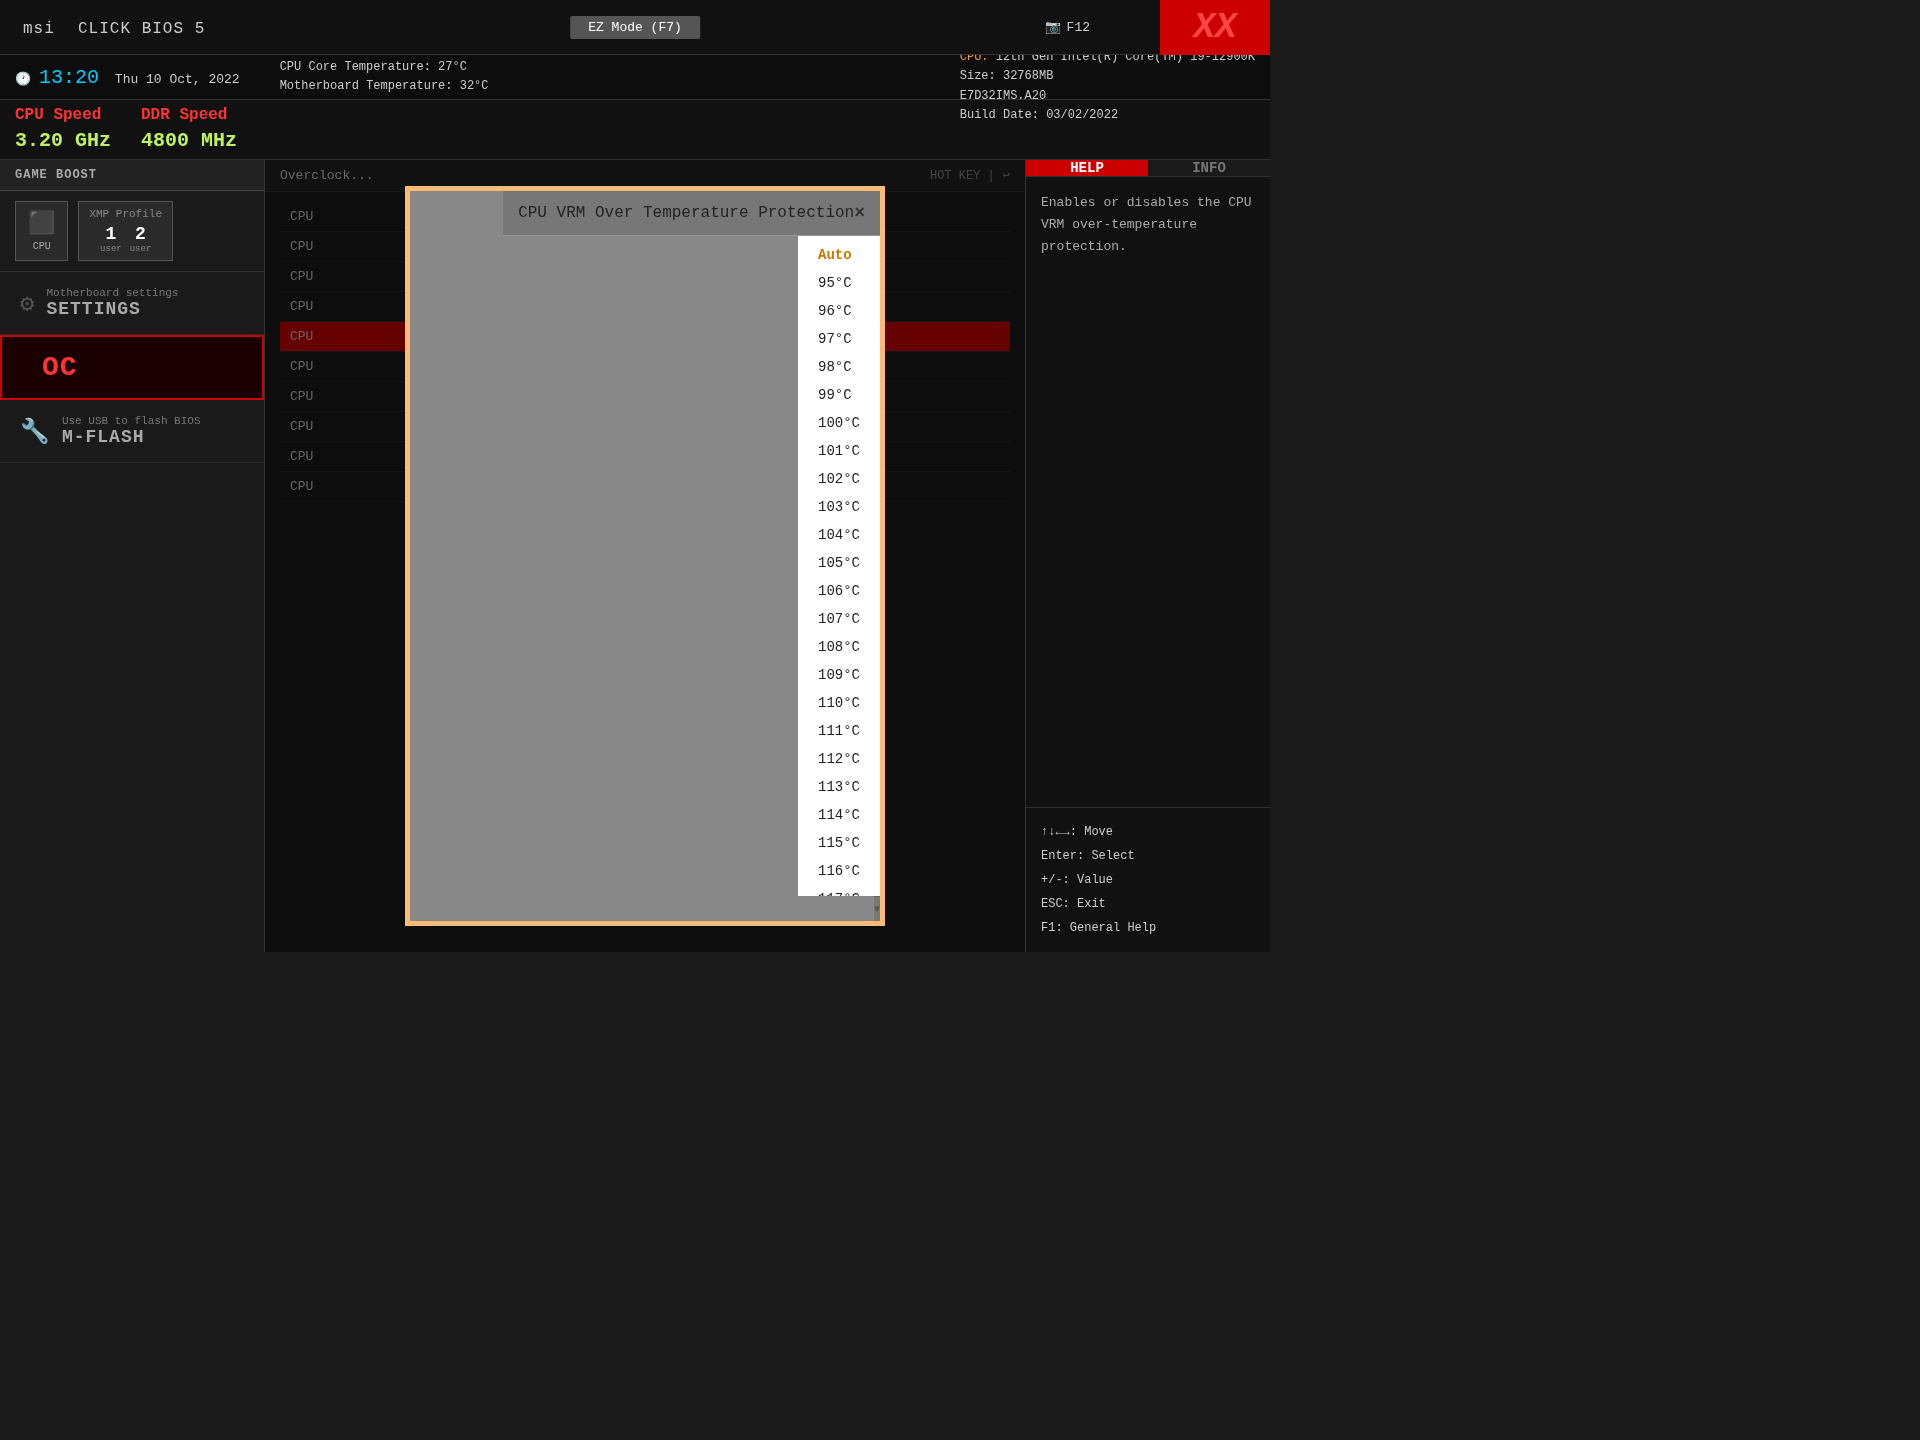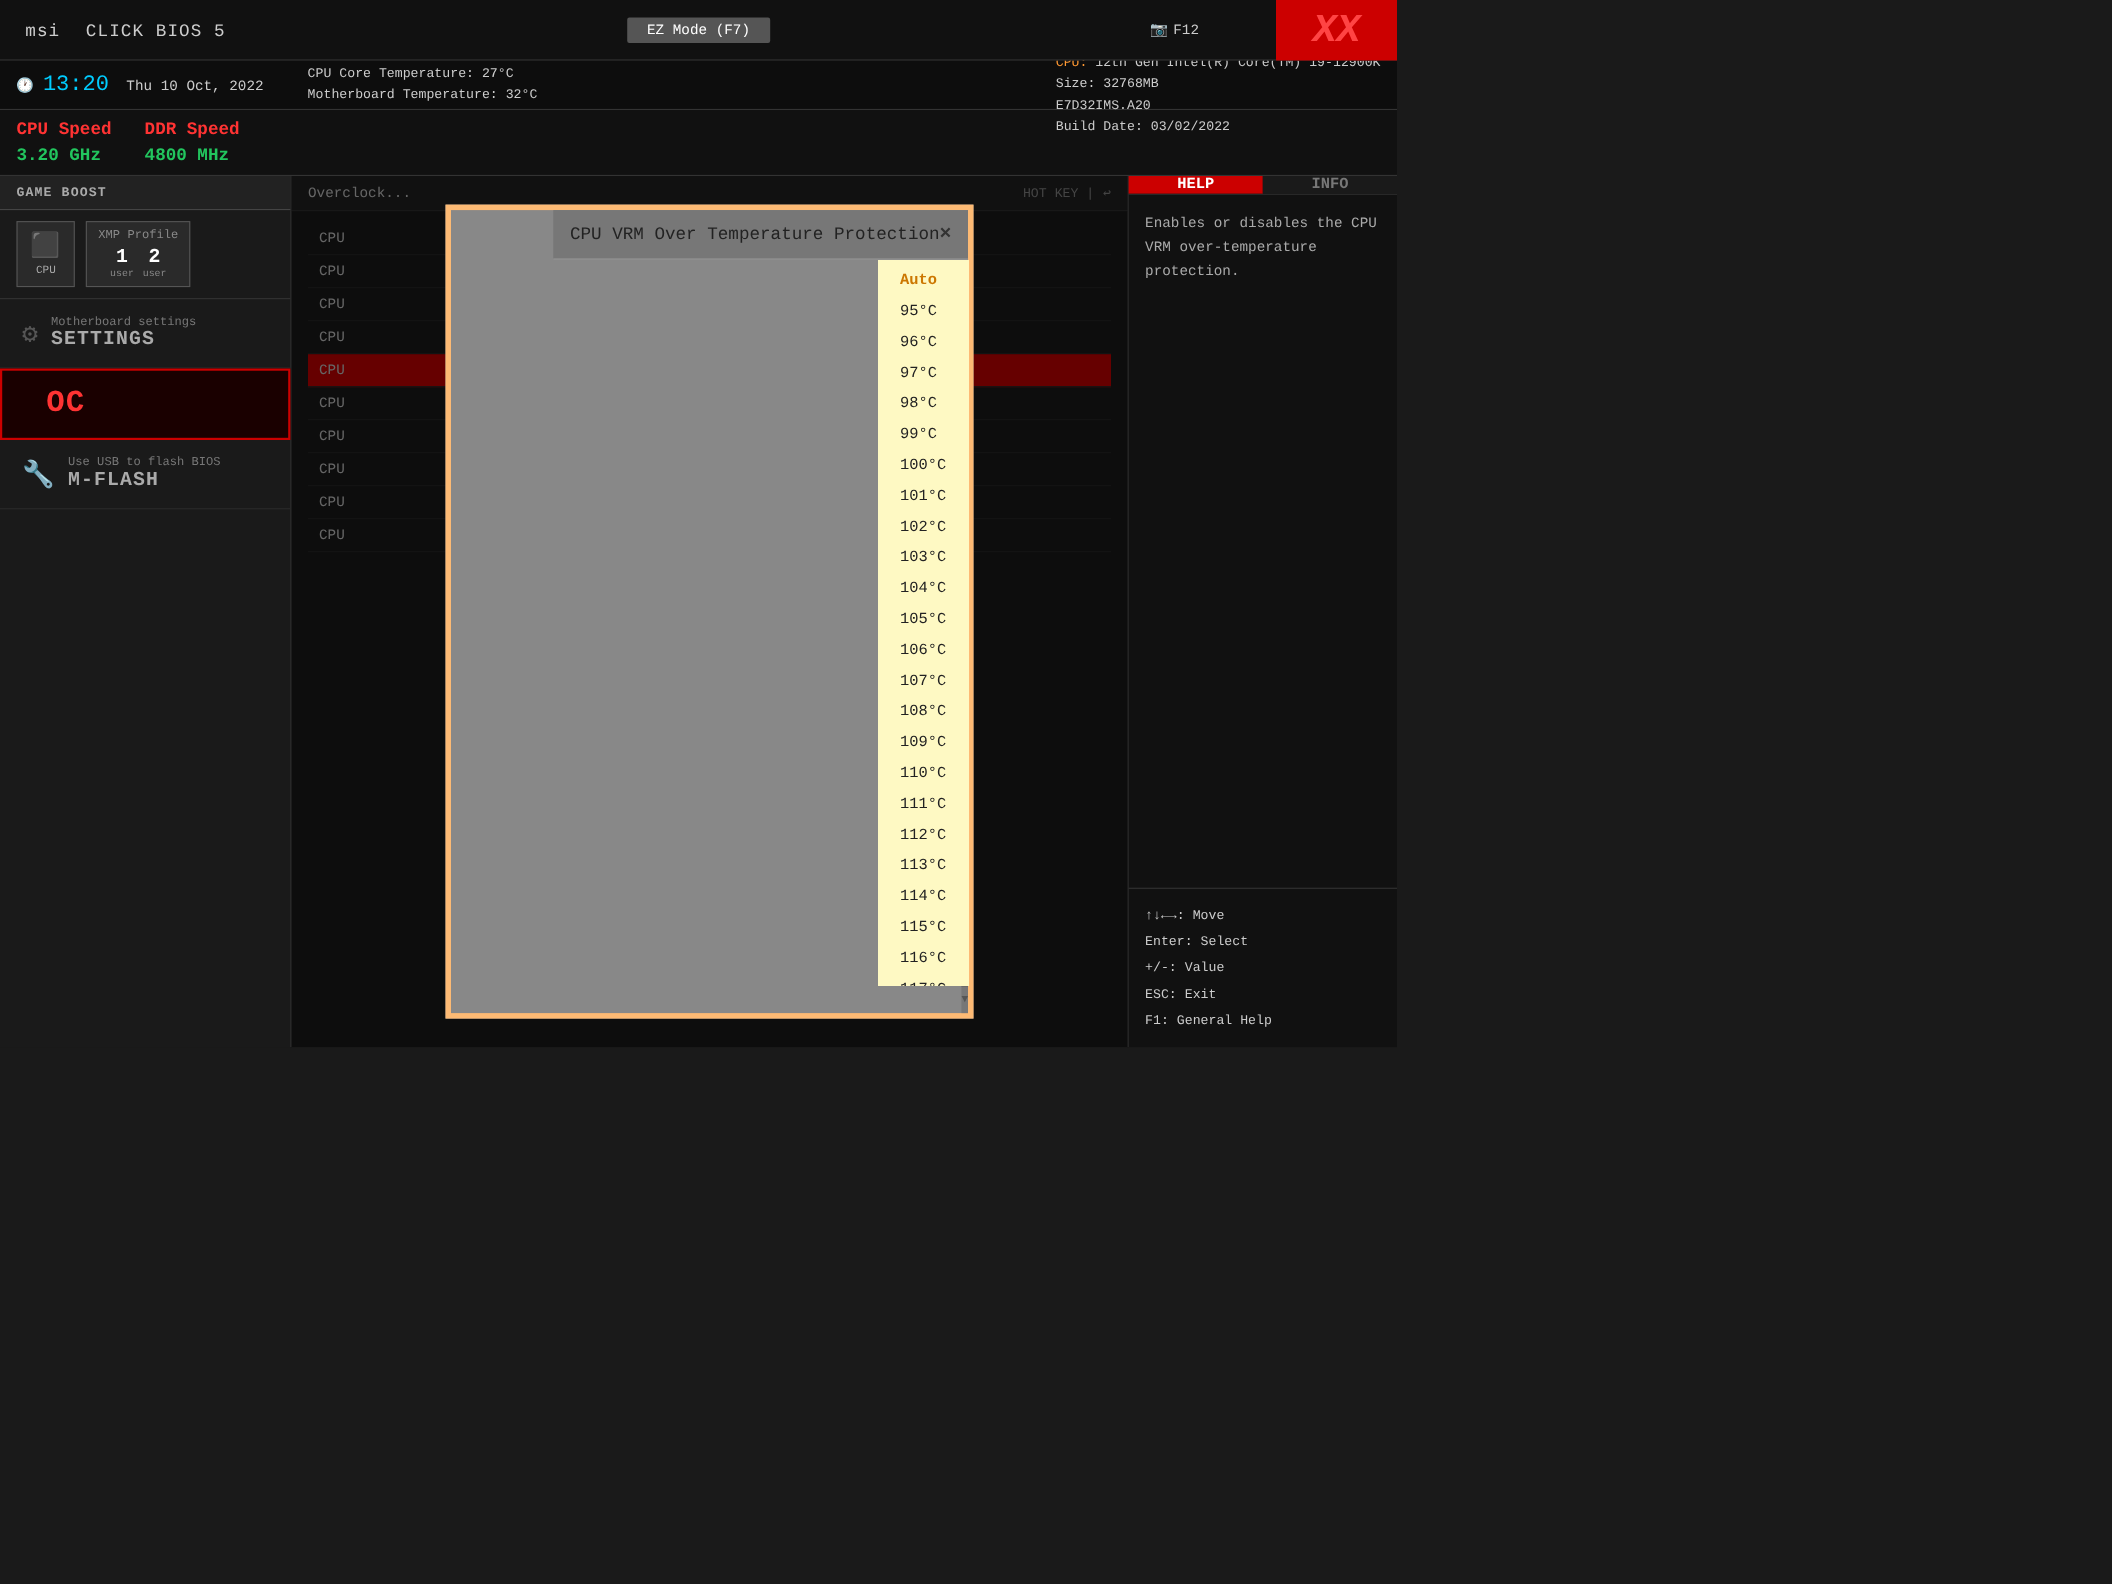--- a/index.html
+++ b/index.html
@@ -85,21 +85,21 @@
       background: #111;
       height: 60px;
       display: flex;
       align-items: center;
       padding: 0 15px;
       gap: 30px;
       border-bottom: 1px solid #333;
     }
     .speed-item { line-height: 1.4; }
     .speed-label { color: #ff3333; font-size: 16px; font-weight: bold; }
-    .speed-value { color: #22c55e; font-size: 16px; font-weight: bold; font-family: Liberation Mono, monospace; }
+    .speed-value { color: #bef264; font-size: 20px; font-weight: bold; font-family: Liberation Mono, monospace; }
 
     
     #main {
       display: flex;
       height: calc(952px - 160px);
     }
 
     
     #left-sidebar {
       width: 265px;
@@ -264,21 +264,21 @@
     #modal-close {
       color: #333;
       font-size: 18px;
       cursor: pointer;
       font-weight: bold;
     }
     #modal-list {
       flex: 1;
       overflow-y: scroll;
       padding: 5px 0;
-      background: #fef9c3;
+      background: #ffffff;
     }
     #modal-list::-webkit-scrollbar { width: 14px; }
     #modal-list::-webkit-scrollbar-track { background: #777; }
     #modal-list::-webkit-scrollbar-thumb { background: #bbb; border: 2px solid #888; }
     .temp-option {
       padding: 6px 20px;
       color: #222;
       font-size: 14px;
       cursor: pointer;
     }

